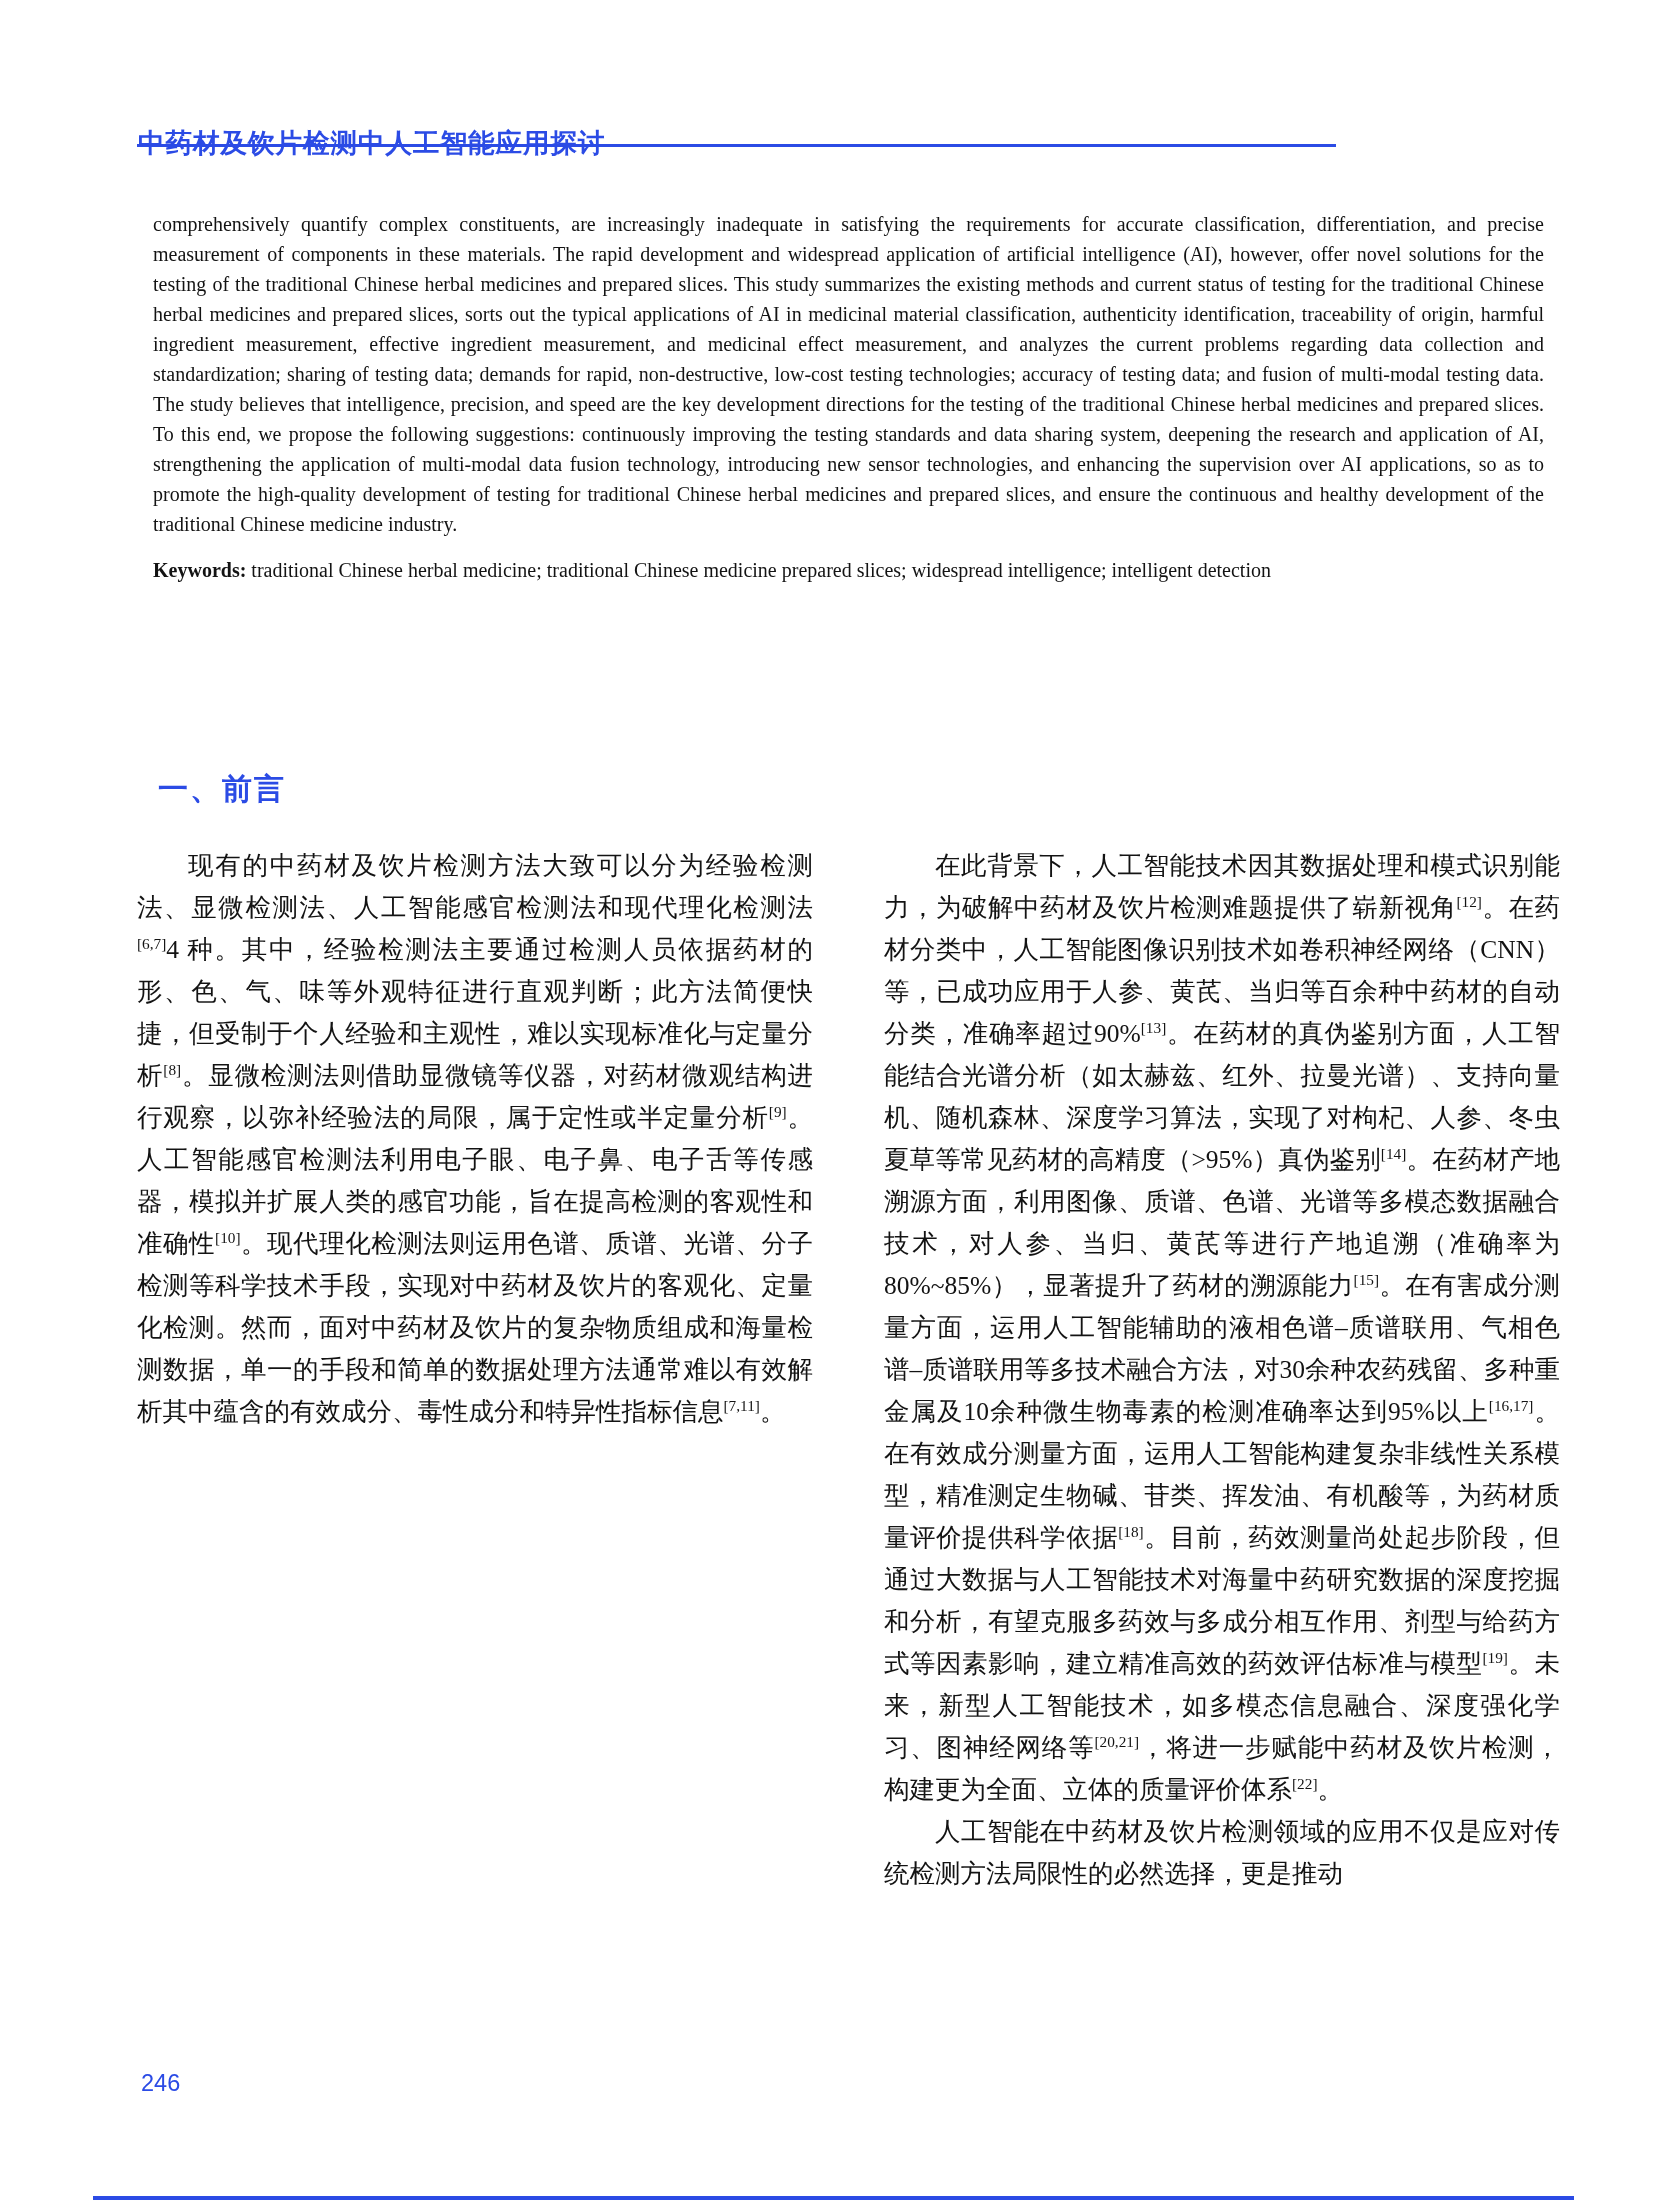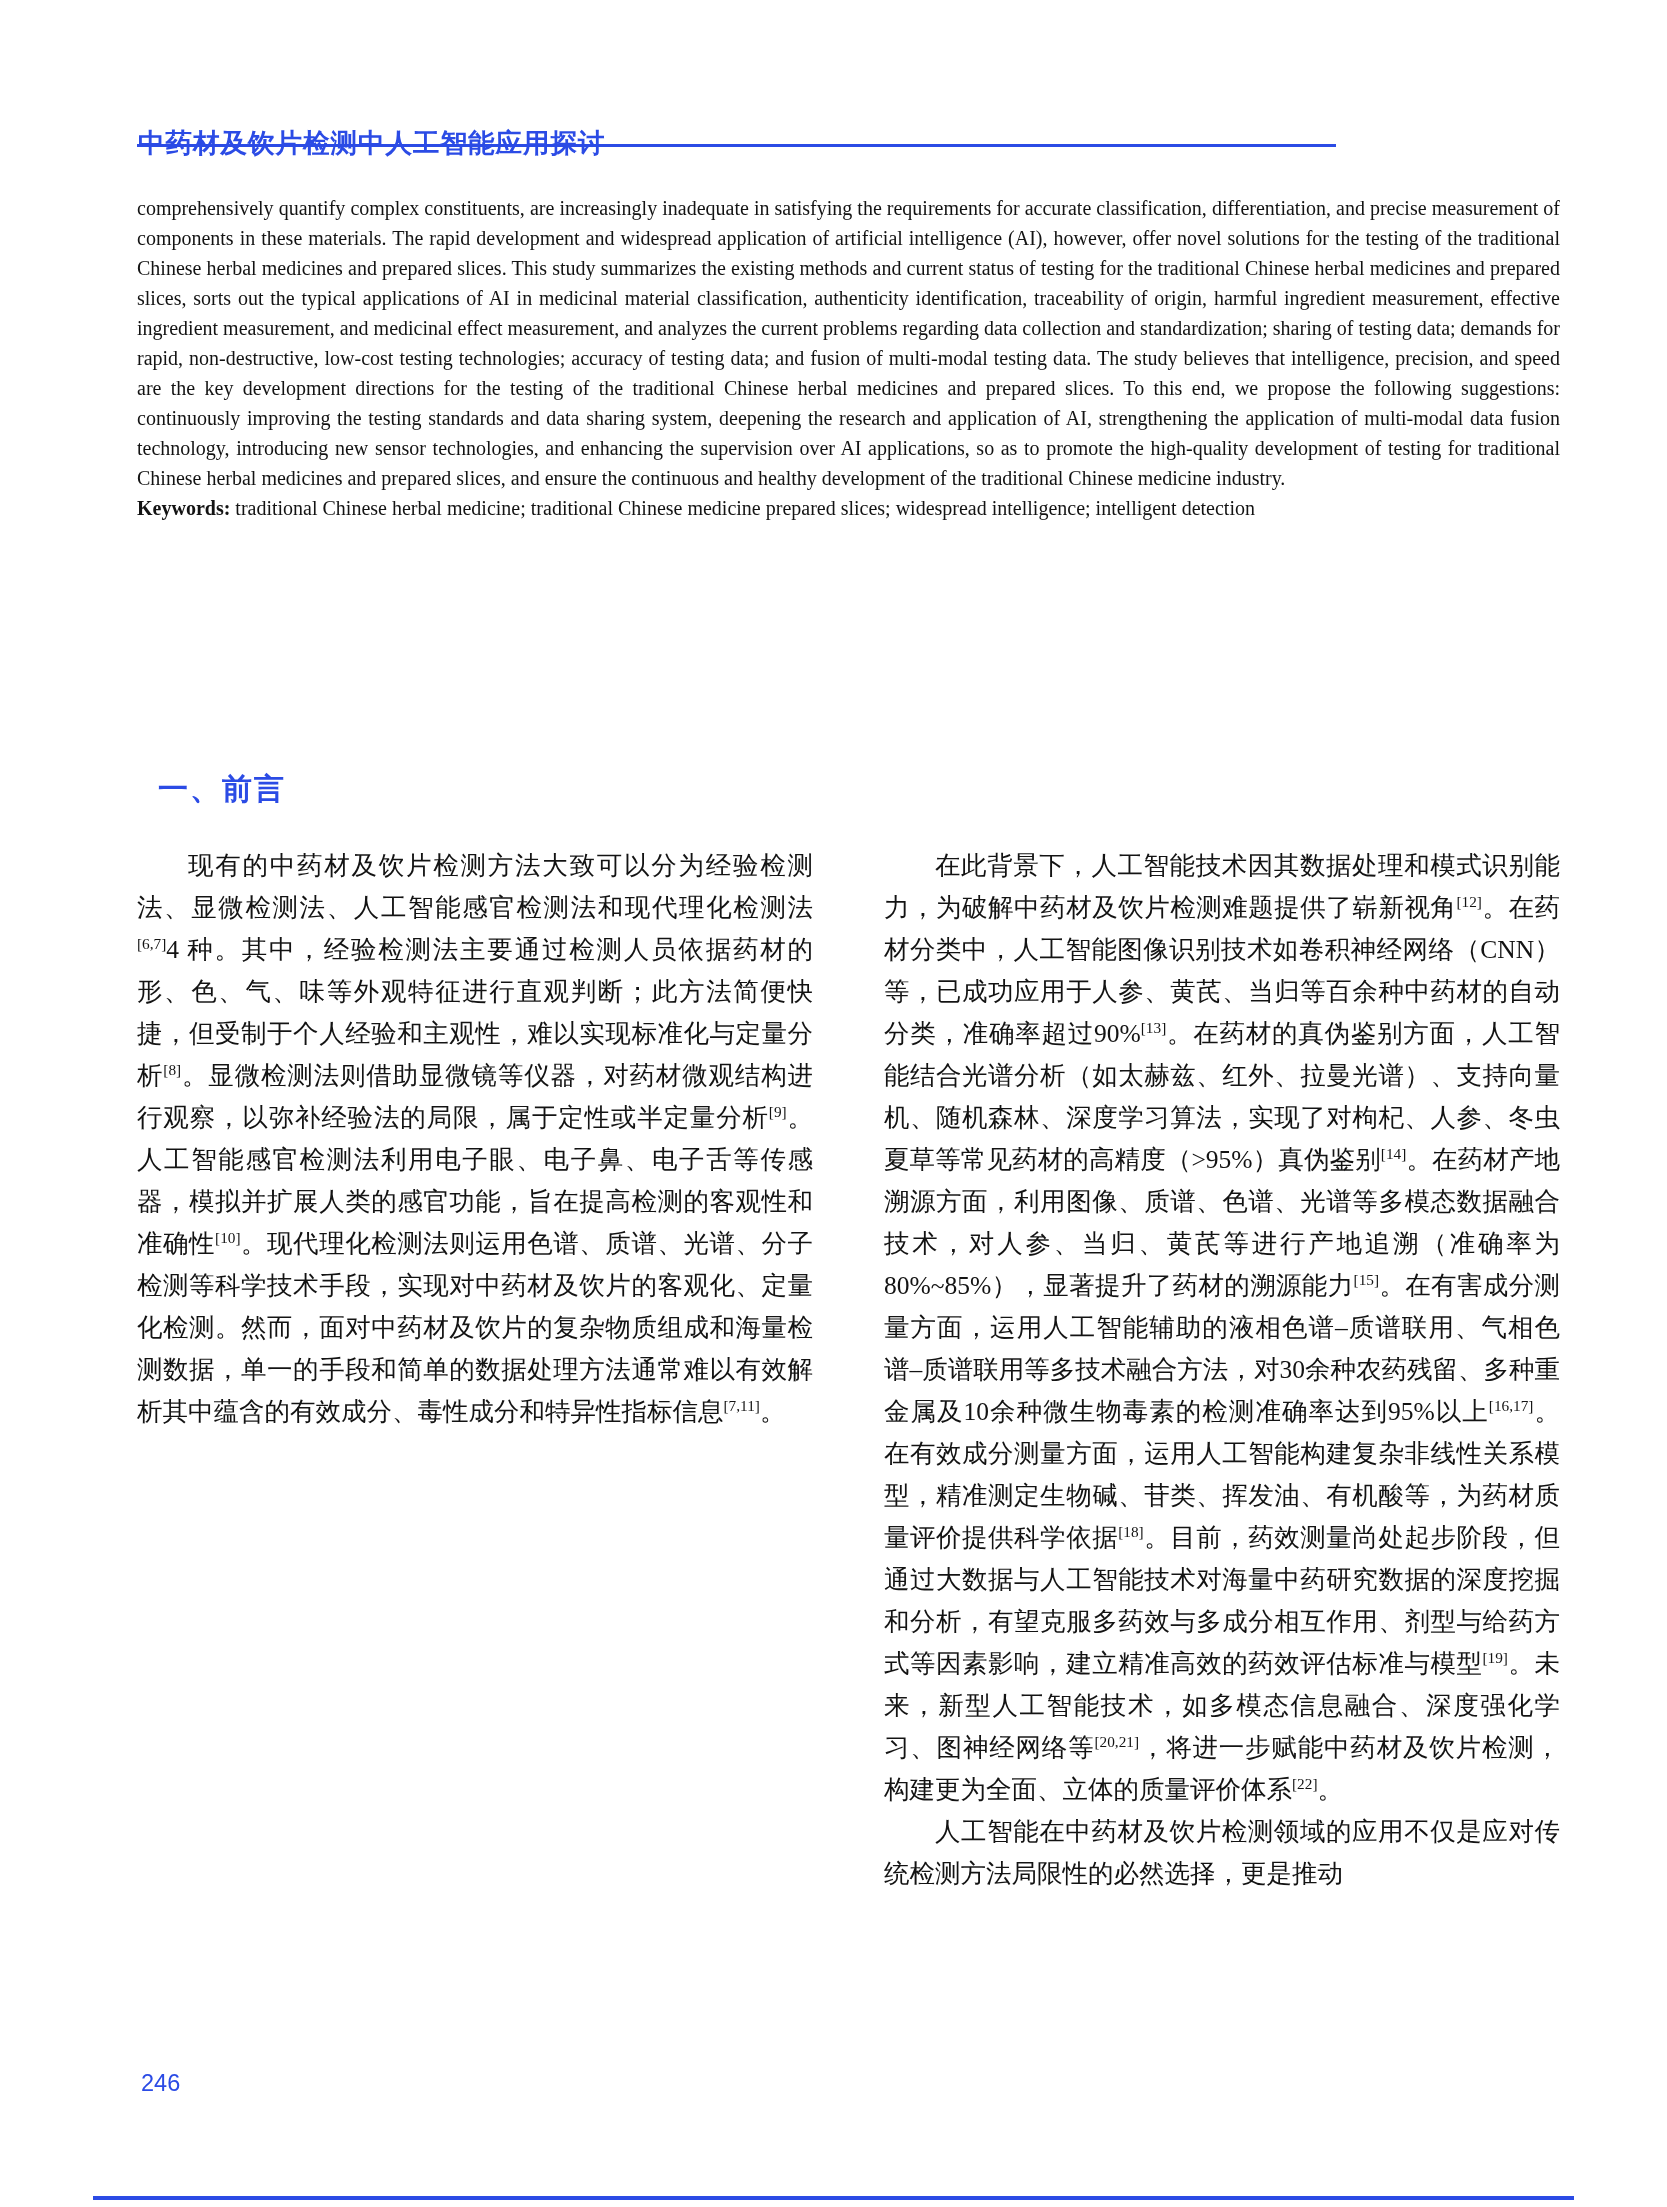--- a/index.html
+++ b/index.html
@@ -38,21 +38,21 @@
   }
   .abstract{
     position:absolute;
     left:137px;
     top:193px;
     width:1423px;
     font-size:20px;
     line-height:30px;
     text-align:justify;
   }
-  .abstract p{margin:0;}
+  .abstract p{margin:16px;}
   .kw-label{font-weight:bold;}
   .section-heading{
     position:absolute;
     left:138px;
     top:769px;
     font-family:"Liberation Sans", sans-serif;
     font-weight:bold;
     font-size:30px;
     letter-spacing:2px;
     color:var(--accent);

